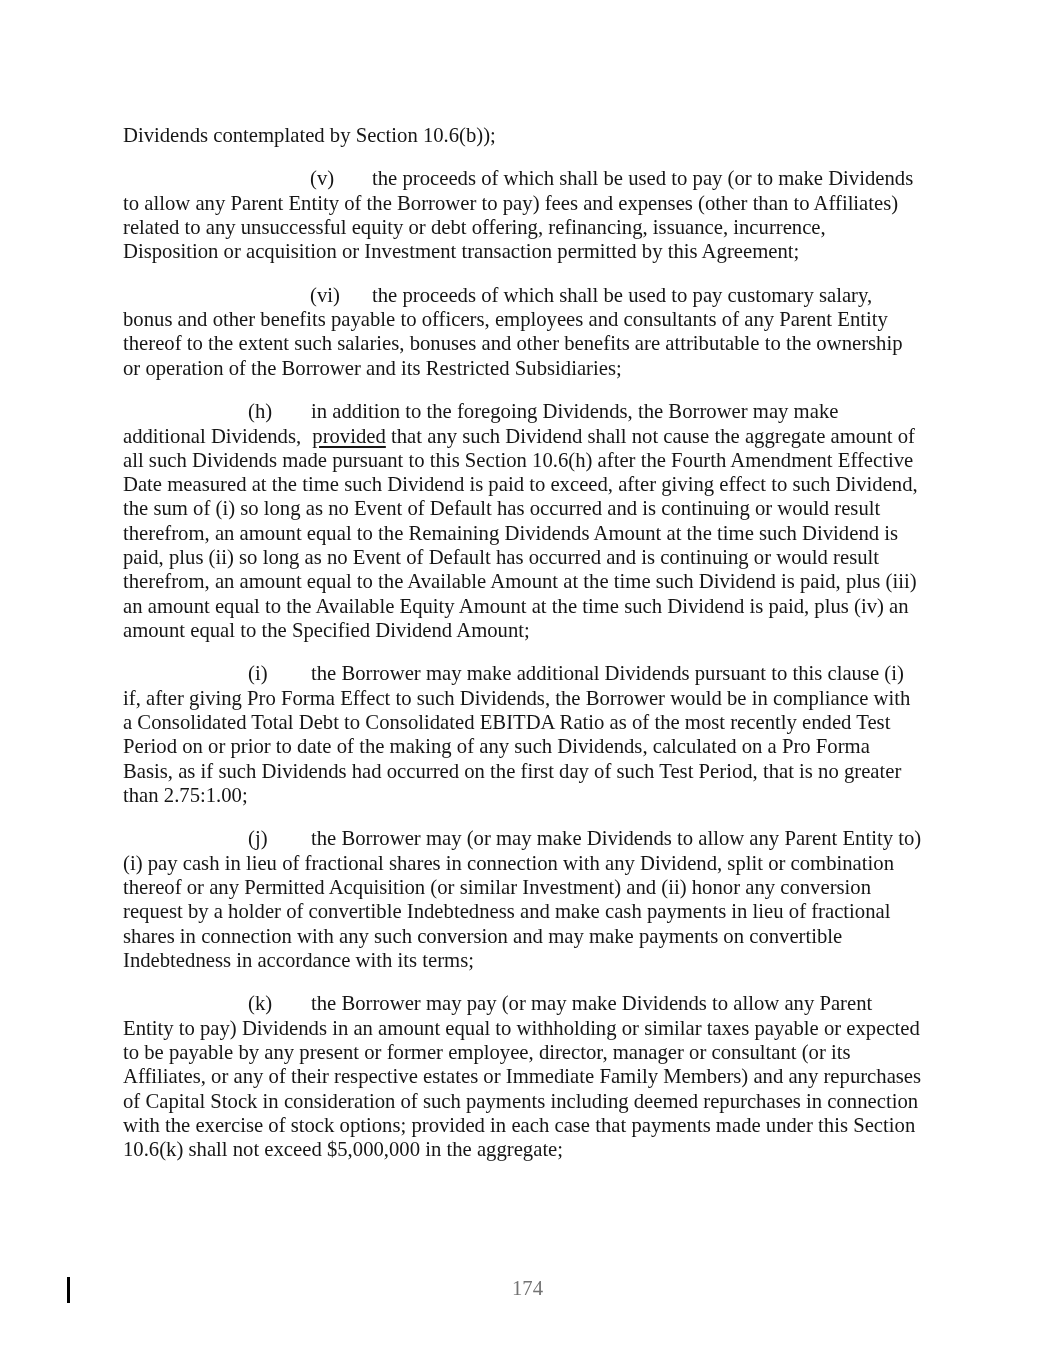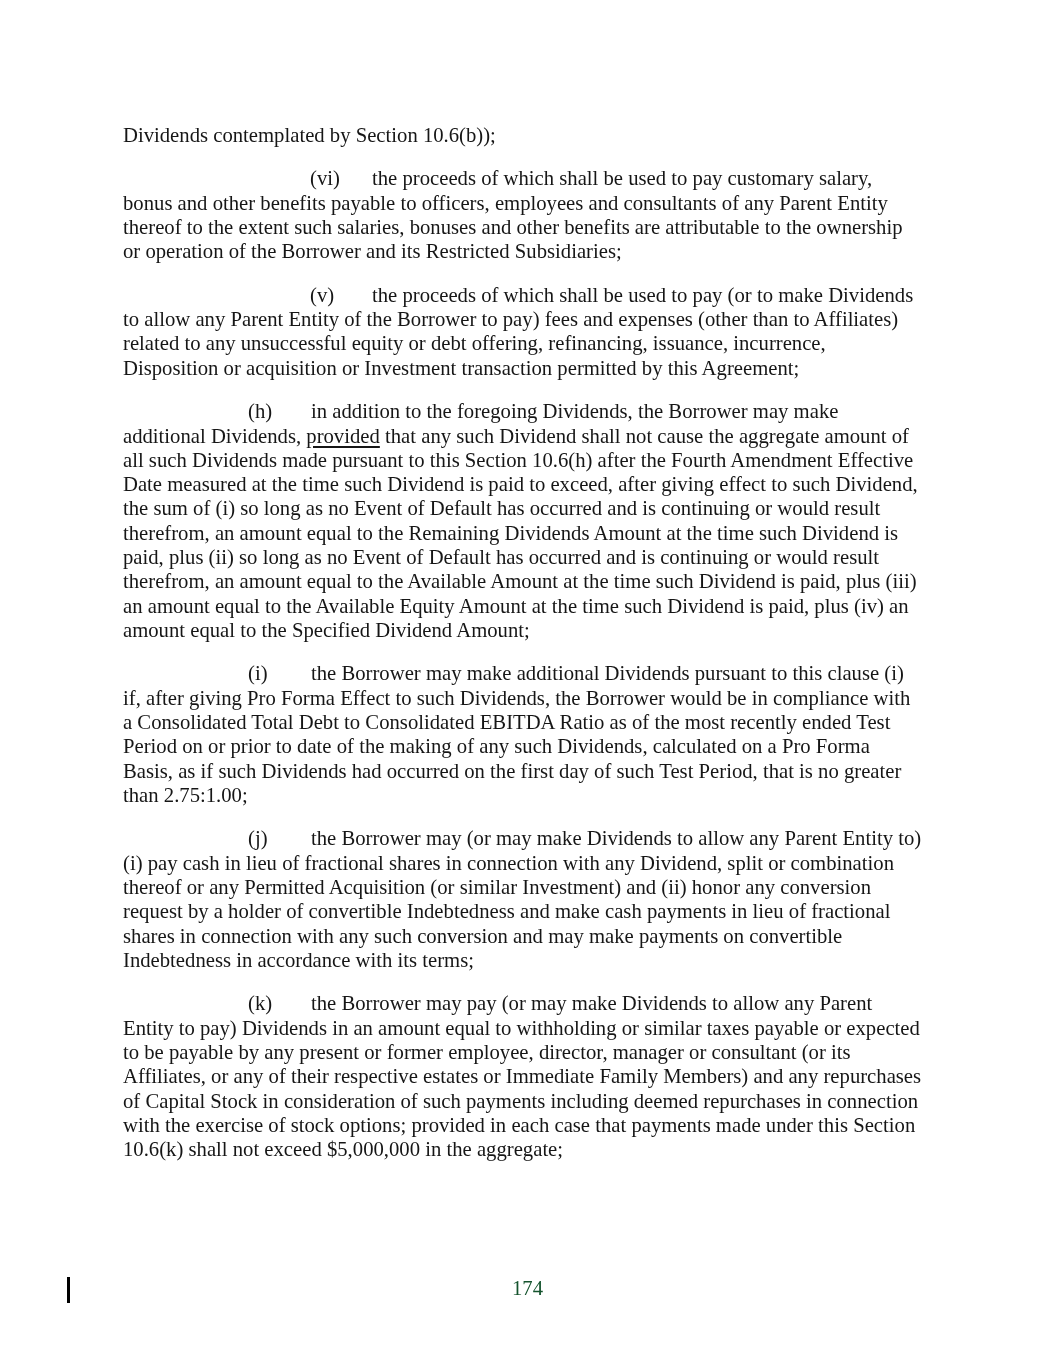--- a/index.html
+++ b/index.html
@@ -33,30 +33,31 @@
   p.indent-letter { text-indent: 125px; }
   .plabel {
     display: inline-block;
     text-indent: 0;
   }
   .plabel.roman { width: 62px; }
   .plabel.letter { width: 63px; }
   .u {
     text-decoration: underline;
     text-underline-offset: 3px;
+    margin-left: 6px;
   }
   .footer-page-number {
     position: absolute;
     top: 1276px;
     left: 0;
     width: 100%;
     text-align: center;
     font-size: 20.7px;
     line-height: 24.3px;
-    color: #14532d;
+    color: #737373;
   }
   .change-bar {
     position: absolute;
     left: 67px;
     top: 1277px;
     width: 2.5px;
     height: 26px;
     background: #000000;
   }
 </style>
@@ -65,25 +66,25 @@
 
 <div class="page">
 
   <div class="content">
 
     <p class="para">
       <span>Dividends contemplated by Section 10.6(b));</span>
     </p>
 
     <p class="para indent-roman">
-      <span class="plabel roman">(vi)</span><span>the proceeds of which shall be used to pay customary salary, bonus and other benefits payable to officers, employees and consultants of any Parent Entity thereof to the extent such salaries, bonuses and other benefits are attributable to the ownership or operation of the Borrower and its Restricted Subsidiaries;</span>
+      <span class="plabel roman">(v)</span><span>the proceeds of which shall be used to pay (or to make Dividends to allow any Parent Entity of the Borrower to pay) fees and expenses (other than to Affiliates) related to any unsuccessful equity or debt offering, refinancing, issuance, incurrence, Disposition or acquisition or Investment transaction permitted by this Agreement;</span>
     </p>
 
     <p class="para indent-roman">
-      <span class="plabel roman">(v)</span><span>the proceeds of which shall be used to pay (or to make Dividends to allow any Parent Entity of the Borrower to pay) fees and expenses (other than to Affiliates) related to any unsuccessful equity or debt offering, refinancing, issuance, incurrence, Disposition or acquisition or Investment transaction permitted by this Agreement;</span>
+      <span class="plabel roman">(vi)</span><span>the proceeds of which shall be used to pay customary salary, bonus and other benefits payable to officers, employees and consultants of any Parent Entity thereof to the extent such salaries, bonuses and other benefits are attributable to the ownership or operation of the Borrower and its Restricted Subsidiaries;</span>
     </p>
 
 
     <p class="para indent-letter">
       <span class="plabel letter">(h)</span><span>in addition to the foregoing Dividends, the Borrower may make additional Dividends, </span><span class="u">provided</span><span> that any such Dividend shall not cause the aggregate amount of all such Dividends made pursuant to this Section 10.6(h) after the Fourth Amendment Effective Date measured at the time such Dividend is paid to exceed, after giving effect to such Dividend, the sum of (i) so long as no Event of Default has occurred and is continuing or would result therefrom, an amount equal to the Remaining Dividends Amount at the time such Dividend is paid, plus (ii) so long as no Event of Default has occurred and is continuing or would result therefrom, an amount equal to the Available Amount at the time such Dividend is paid, plus (iii) an amount equal to the Available Equity Amount at the time such Dividend is paid, plus (iv) an amount equal to the Specified Dividend Amount;</span>
     </p>
 
     <p class="para indent-letter">
       <span class="plabel letter">(i)</span><span>the Borrower may make additional Dividends pursuant to this clause (i) if, after giving Pro Forma Effect to such Dividends, the Borrower would be in compliance with a Consolidated Total Debt to Consolidated EBITDA Ratio as of the most recently ended Test Period on or prior to date of the making of any such Dividends, calculated on a Pro Forma Basis, as if such Dividends had occurred on the first day of such Test Period, that is no greater than 2.75:1.00;</span>
     </p>

